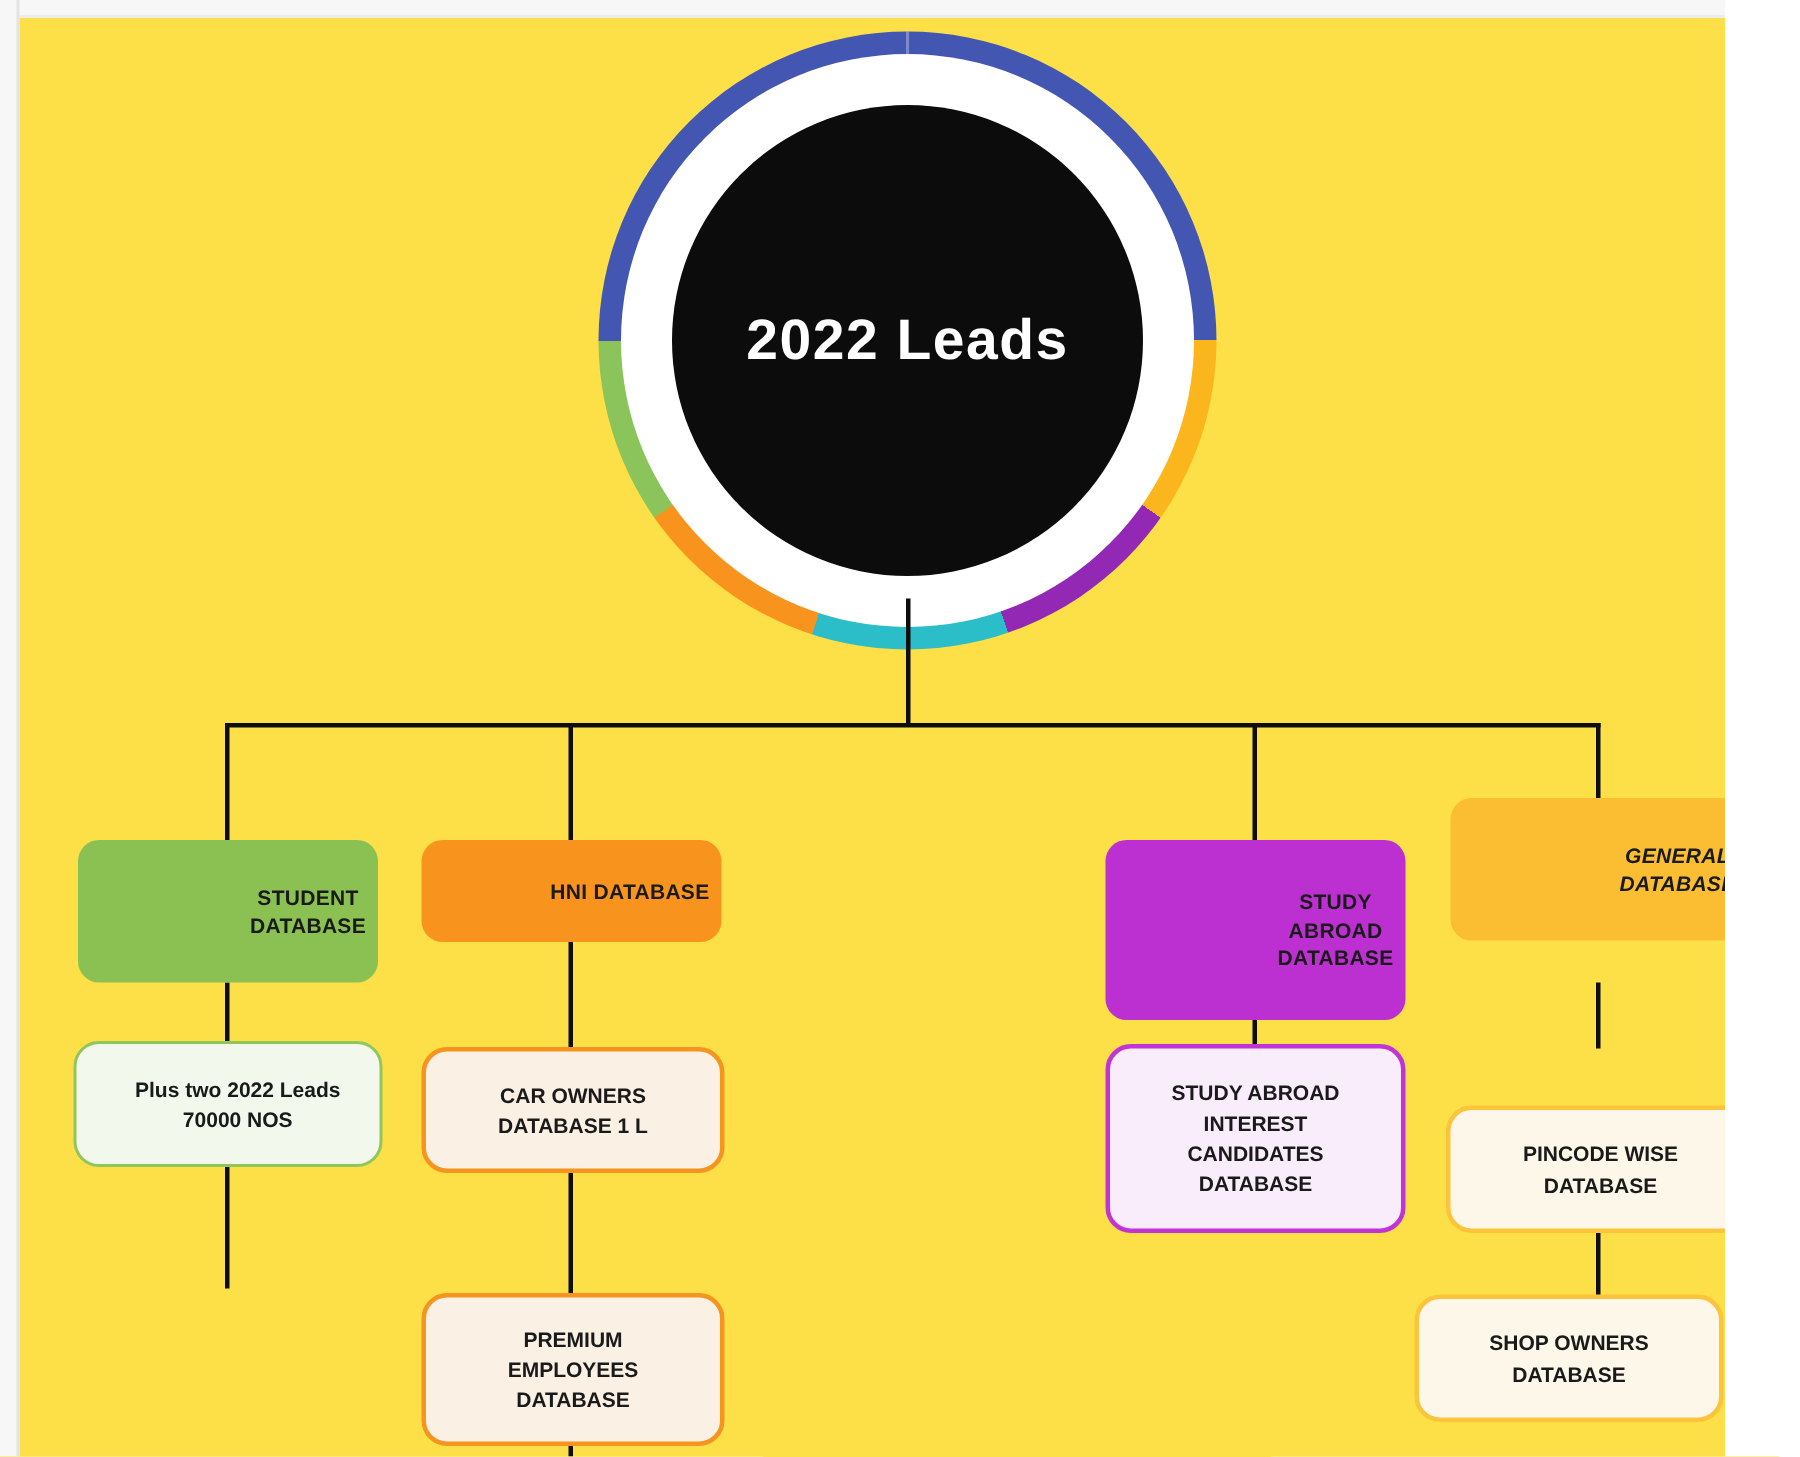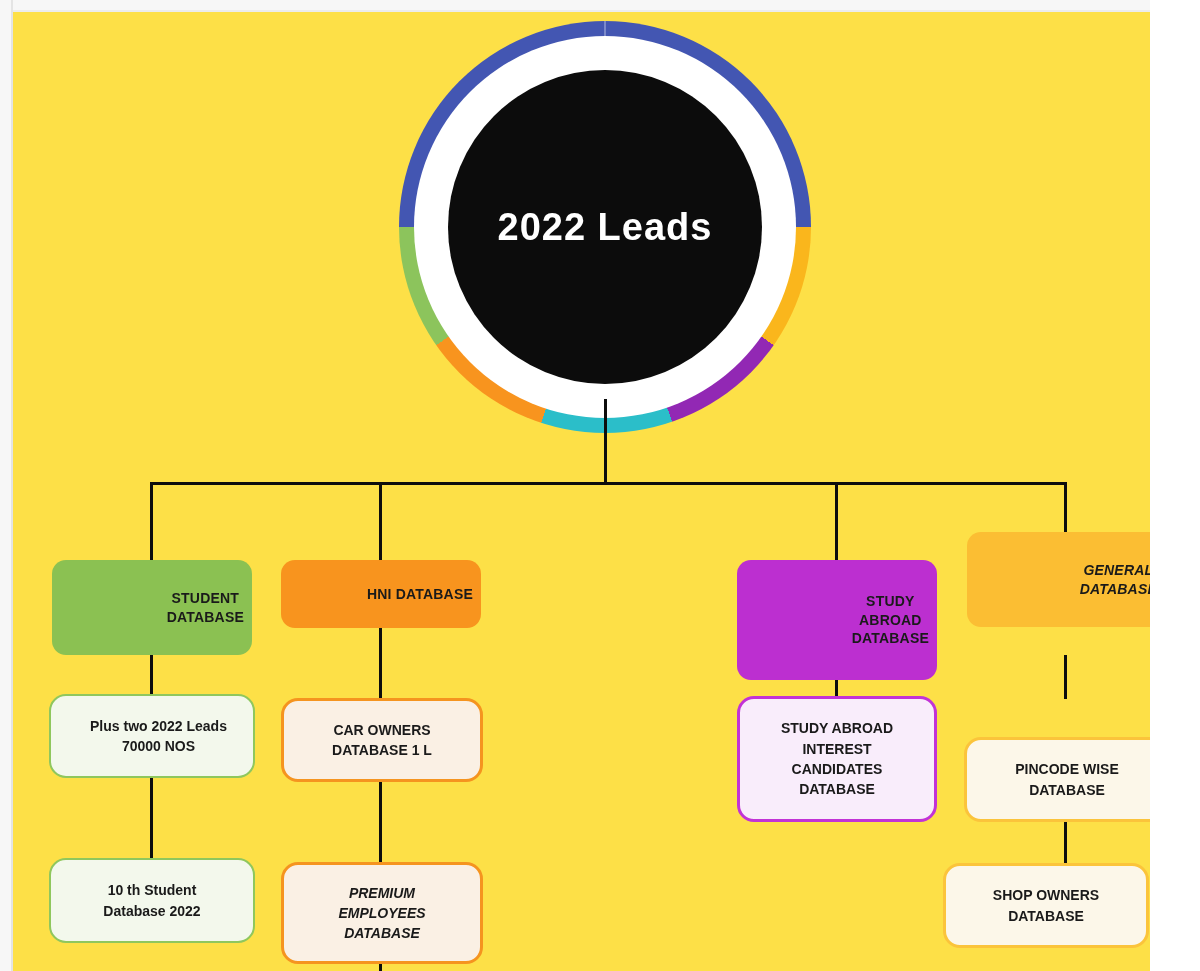--- a/index.html
+++ b/index.html
@@ -99,21 +99,21 @@
   .hdr-general { left: 967px; top: 532px; width: 198px; height: 95px;  background: #FBBE33; font-style: italic; }
 
   .child-student { background: #F3F8EC; border: 2.5px solid #8FC75D; }
   .child-hni     { background: #FAF0E4; border: 3px solid #F5941F; text-align: center; }
   .child-abroad  { background: #F9EDFB; border: 3px solid #C233D6; }
   .child-general { background: #FCF7E9; border: 3px solid #FBC43B; }
 
   .student-c1 { left: 49px;  top: 694px; width: 206px; height: 84px; padding-left: 21px; }
   .student-c2 { left: 49px;  top: 858px; width: 206px; height: 85px; }
   .hni-c1     { left: 281px; top: 698px; width: 202px; height: 84px; }
-  .hni-c2     { left: 281px; top: 862px; width: 202px; height: 102px; font-style: italic; }
+  .hni-c2     { left: 281px; top: 862px; width: 202px; height: 102px; }
   .abroad-c1  { left: 737px; top: 696px; width: 200px; height: 126px; }
   .general-c1 { left: 964px; top: 737px; width: 206px; height: 85px; }
   .general-c2 { left: 916px; top: 863px; width: 206px; height: 85px; margin-left: 27px; }
 </style>
 </head>
 <body>
 
 <div id="canvas">
 
   <div class="edge-top"></div>
@@ -158,24 +158,20 @@
   </div>
   <div class="node hdr hdr-general">
     <span>GENERAL
 DATABASE</span>
   </div>
 
   <div class="node child child-student student-c1">
     <span>Plus two 2022 Leads
 70000 NOS</span>
   </div>
-  <div class="node child child-student student-c2">
-    <span>10 th Student
-Database 2022</span>
-  </div>
 
   <div class="node child child-hni hni-c1">
     <span>CAR OWNERS
 DATABASE 1 L</span>
   </div>
   <div class="node child child-hni hni-c2">
     <span>PREMIUM
 EMPLOYEES
 DATABASE</span>
   </div>

